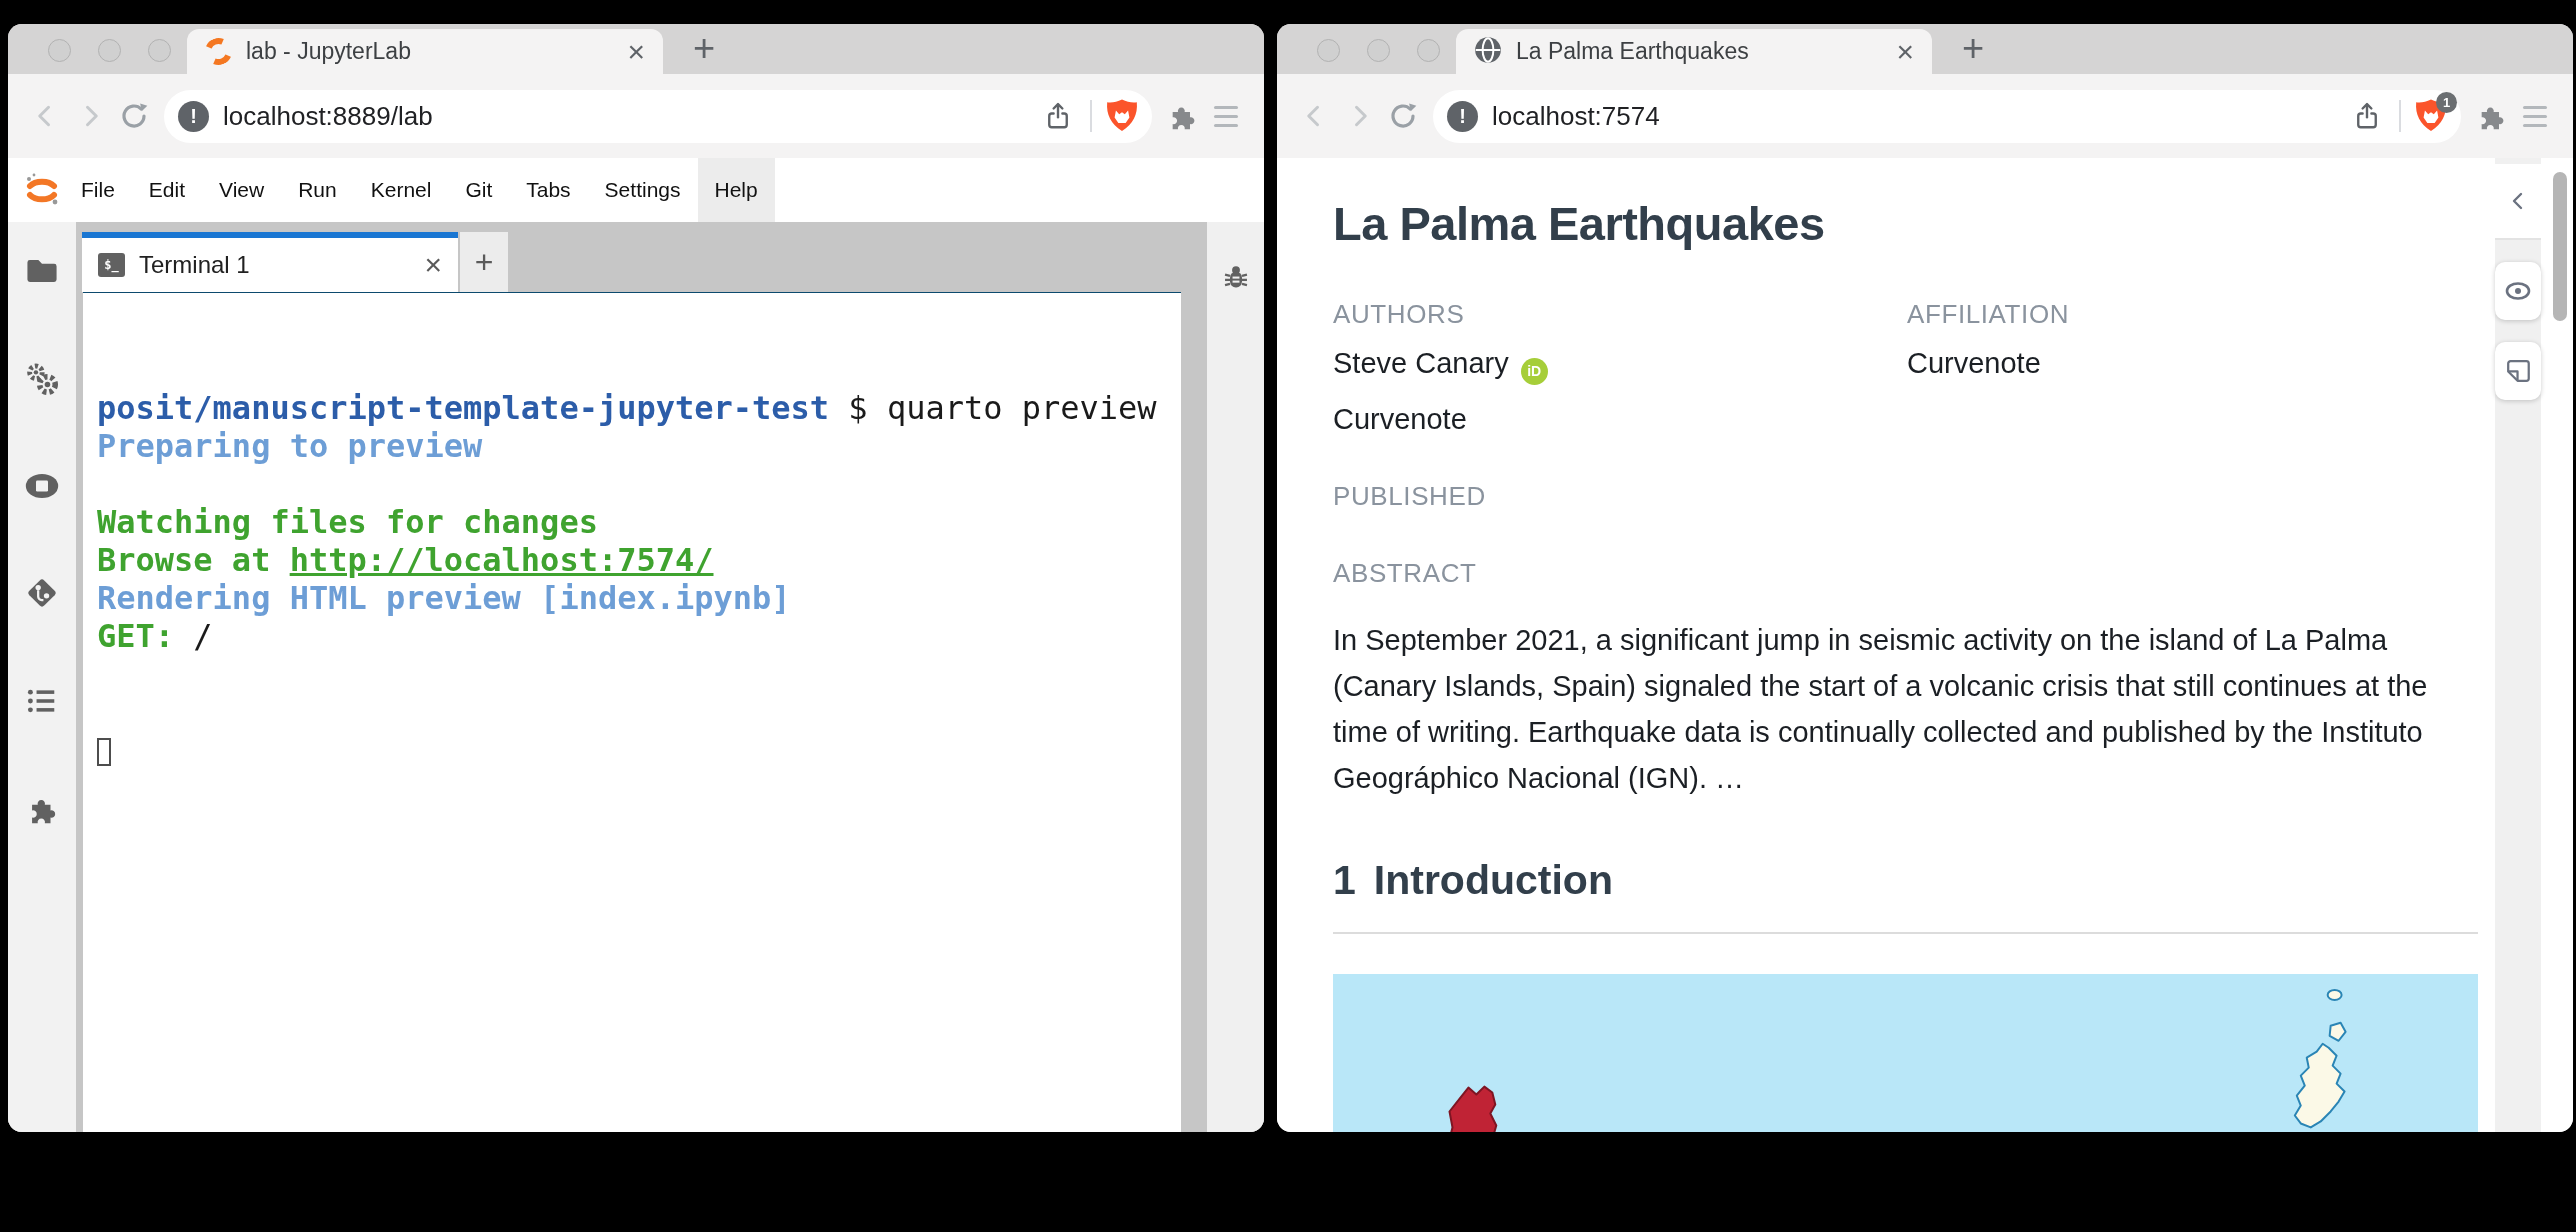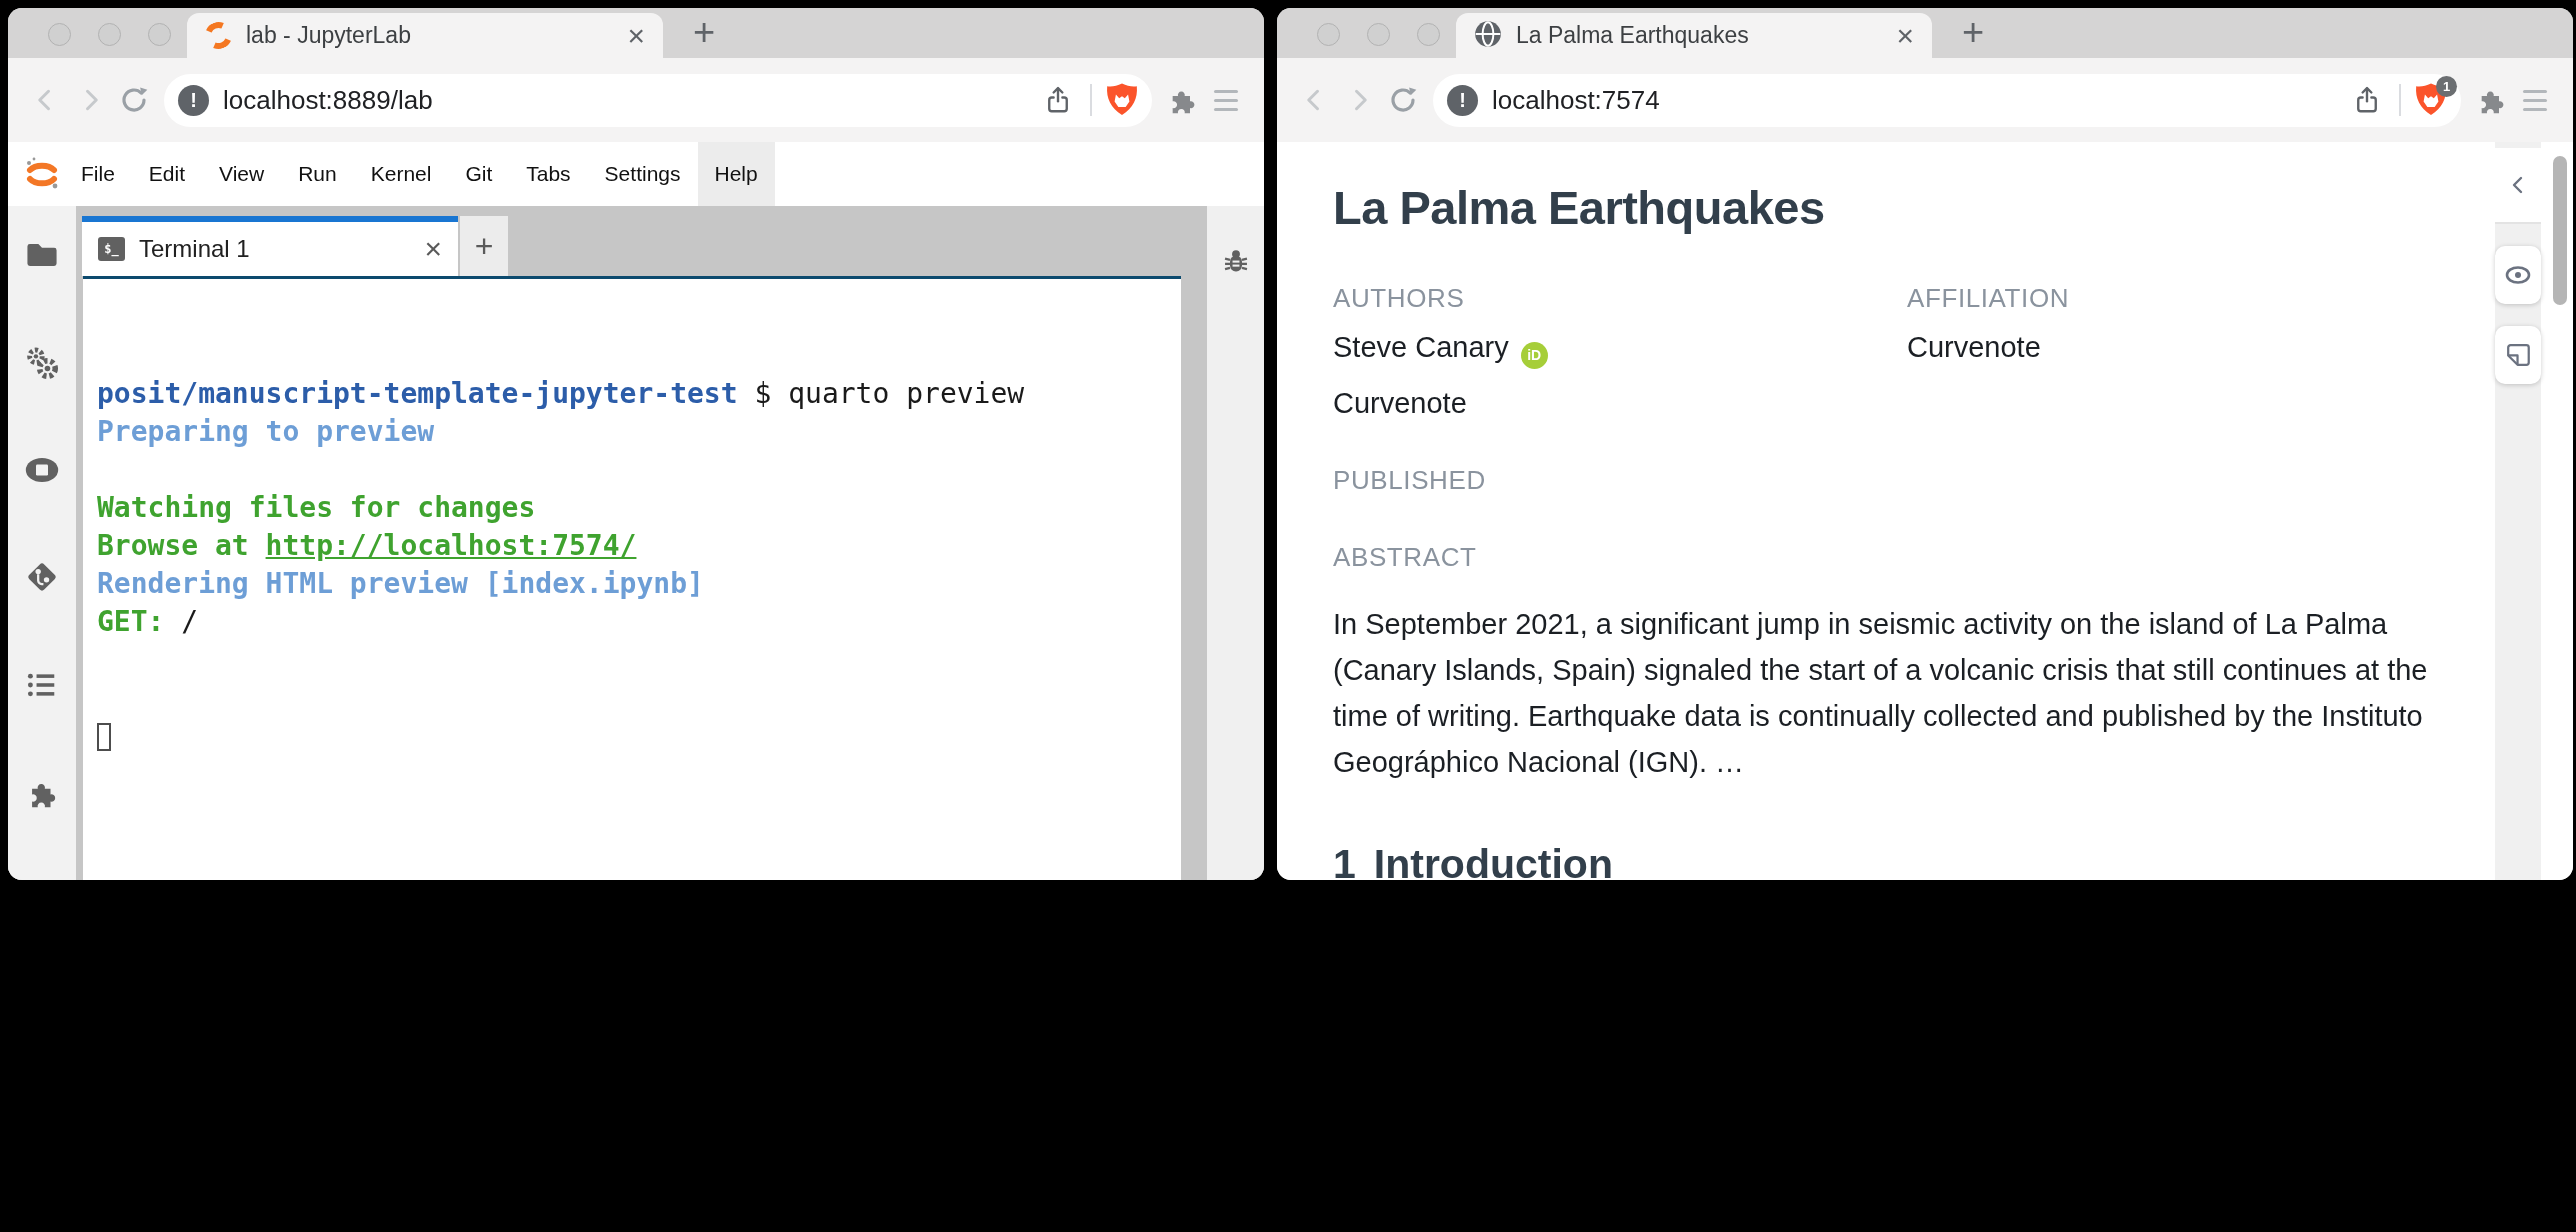--- a/index.html
+++ b/index.html
@@ -1,17 +1,17 @@
 <!DOCTYPE html>
 <html><head>
 <meta charset="utf-8">
 <style>
   * { margin:0; padding:0; box-sizing:border-box; }
   html,body { width:2576px; height:1232px; overflow:hidden; background:#000; font-family:"Liberation Sans", sans-serif; }
-  .window { position:absolute; top:8px; height:872px; border-radius:14px; overflow:hidden; background:#e5e5e5; }
+  .window { position:absolute; top:24px; height:1108px; border-radius:14px; overflow:hidden; background:#e5e5e5; }
   #win-left { left:8px; width:1256px; }
   #win-right { left:1277px; width:1296px; }
 
   
   .tabstrip { height:50px; background:#d5d4d4; position:relative; }
   .lights { position:absolute; left:40px; top:15px; display:flex; gap:27px; }
   .light { width:23px; height:23px; border-radius:50%; background:#d0d0d0; border:1.5px solid #b2b2b2; }
   .tab { position:absolute; left:179px; bottom:0; width:476px; height:45px; background:#f4f3f3; border-radius:12px 12px 0 0; display:flex; align-items:center; padding:0 18px; gap:14px; }
   .tab-title { flex:1; font-size:23px; color:#3d4043; white-space:nowrap; overflow:hidden; }
   .tab-close { font-size:30px; color:#5f6368; line-height:1; }
@@ -36,21 +36,21 @@
   .jl-main { position:relative; height:979px; background:#c6c6c6; }
   .jl-sidebar { position:absolute; left:0; top:0; bottom:0; width:68px; background:#f2f2f2; display:flex; flex-direction:column; align-items:center; padding-top:34px; gap:72px; }
   .jl-rightrail { position:absolute; right:0; top:0; bottom:0; width:57px; background:#f0f0f0; display:flex; justify-content:center; align-items:flex-start; padding-top:40px; }
   .jl-dock { position:absolute; left:68px; right:57px; top:0; bottom:0; display:flex; flex-direction:column; }
   .jl-tabbar { height:70px; padding:10px 0 0 6px; display:flex; align-items:stretch; }
   .jl-tab { width:376px; background:#fff; border-top:6px solid #1976d2; display:flex; align-items:center; padding:0 16px; gap:14px; }
   .jl-termicon { width:27px; height:24px; background:#616161; border-radius:3px; color:#fff; font-family:"DejaVu Sans Mono",monospace; font-size:12px; font-weight:700; display:flex; align-items:center; justify-content:center; }
   .jl-tab-label { flex:1; font-size:24px; color:#212121; }
   .jl-tab-close { font-size:30px; color:#5a5a5a; line-height:1; }
   .jl-addtab { width:48px; margin-left:2px; background:#ececec; display:flex; align-items:center; justify-content:center; font-size:32px; color:#5a5a5a; }
-  .jl-termwrap { flex:1; margin:0 26px 10px 7px; background:#fff; border-top:3px solid #0c4a6e; padding:20px 0 0 14px; font-family:"DejaVu Sans Mono",monospace; font-size:28px; line-height:38px; white-space:pre; }
+  .jl-termwrap { flex:1; margin:0 26px 10px 7px; background:#fff; border-top:1px solid #0c4a6e; padding:20px 0 0 14px; font-family:"DejaVu Sans Mono",monospace; font-size:32px; line-height:38px; white-space:pre; }
   .tline { height:38px; }
   .c-blue { color:#2c5da9; } .c-lblue { color:#6d9ed6; } .c-green { color:#3fa32f; } .c-black { color:#1a1a1a; }
   .bold { font-weight:700; } .underline { text-decoration:underline; }
   .cursor { display:inline-block; width:14px; height:28px; border:2.5px solid #4d4d4d; vertical-align:middle; }
   .jl-status { height:48px; background:#fff; display:flex; align-items:center; padding-left:12px; font-size:22px; color:#1a1a1a; position:relative; }
   .toggle { width:48px; height:25px; border-radius:13px; background:#bdbdbd; margin-left:16px; position:relative; }
   .toggle-knob { position:absolute; left:2px; top:2px; width:21px; height:21px; border-radius:50%; background:#fff; box-shadow:0 1px 2px rgba(0,0,0,.3); }
   .st-group { display:flex; align-items:center; gap:12px; margin-left:46px; }
   .st-termicon { width:24px; height:21px; background:#616161; border-radius:3px; color:#fff; font-family:"DejaVu Sans Mono",monospace; font-size:10px; font-weight:700; display:flex; align-items:center; justify-content:center; }
   .active-widget { margin-left:auto; margin-right:123px; }

